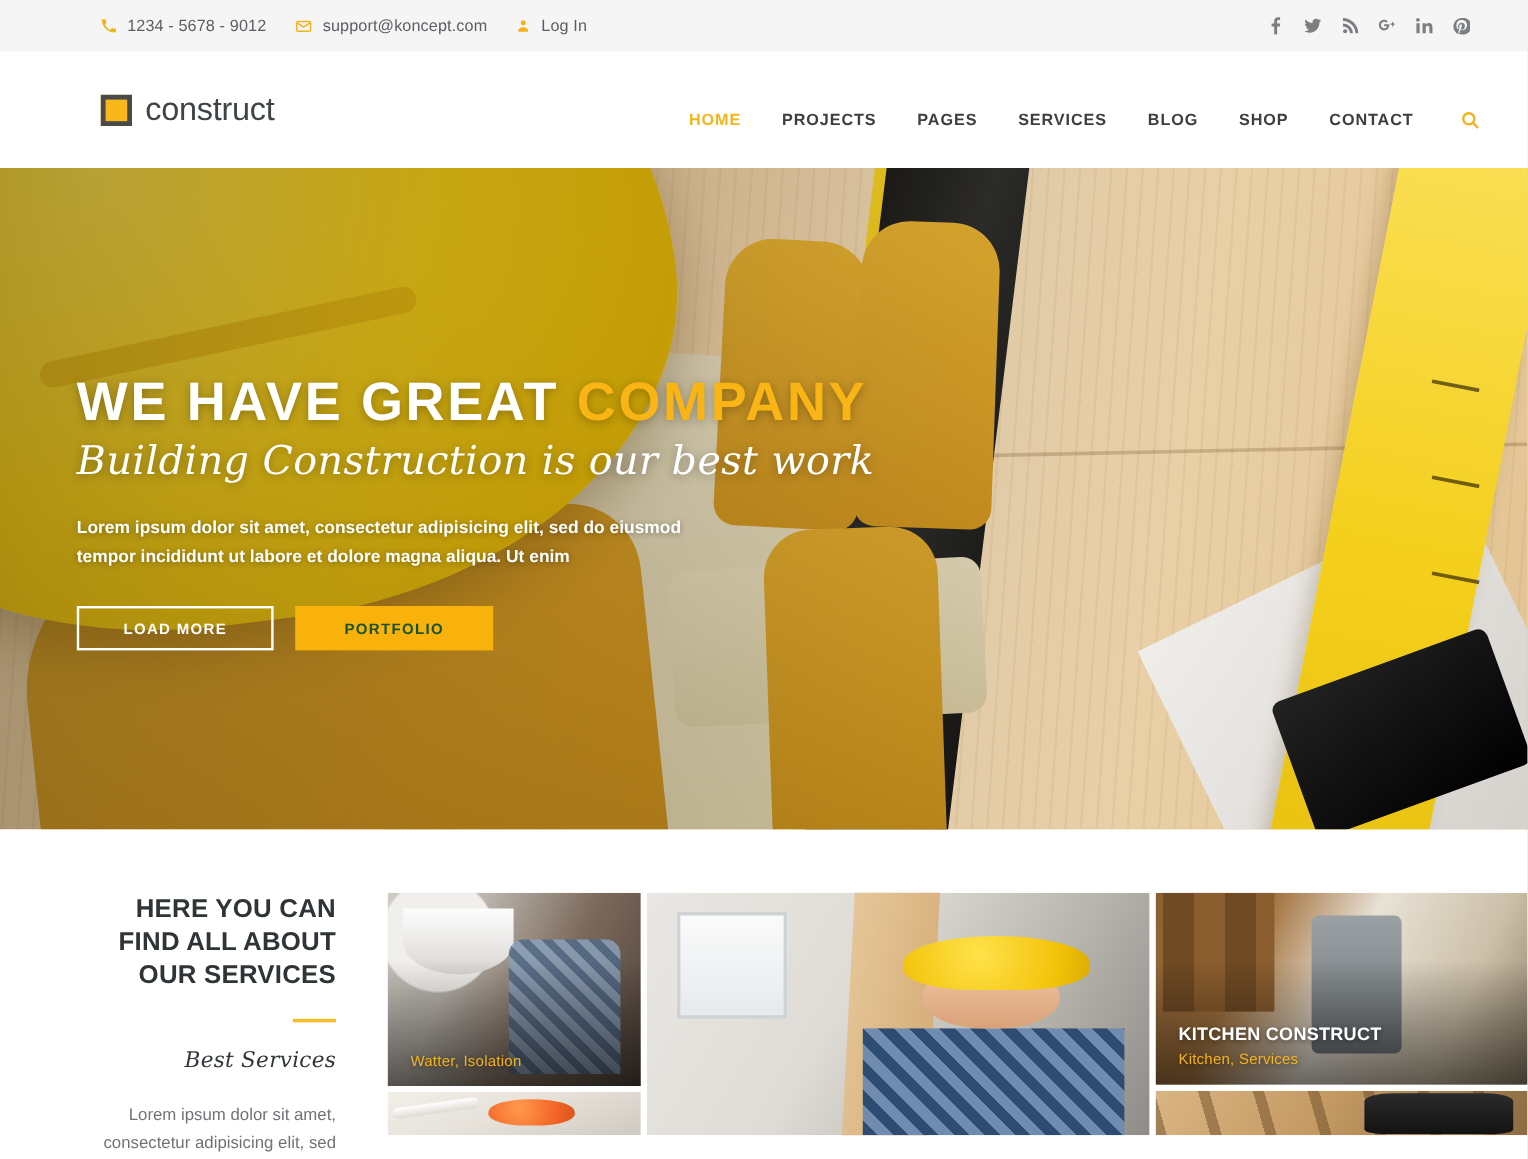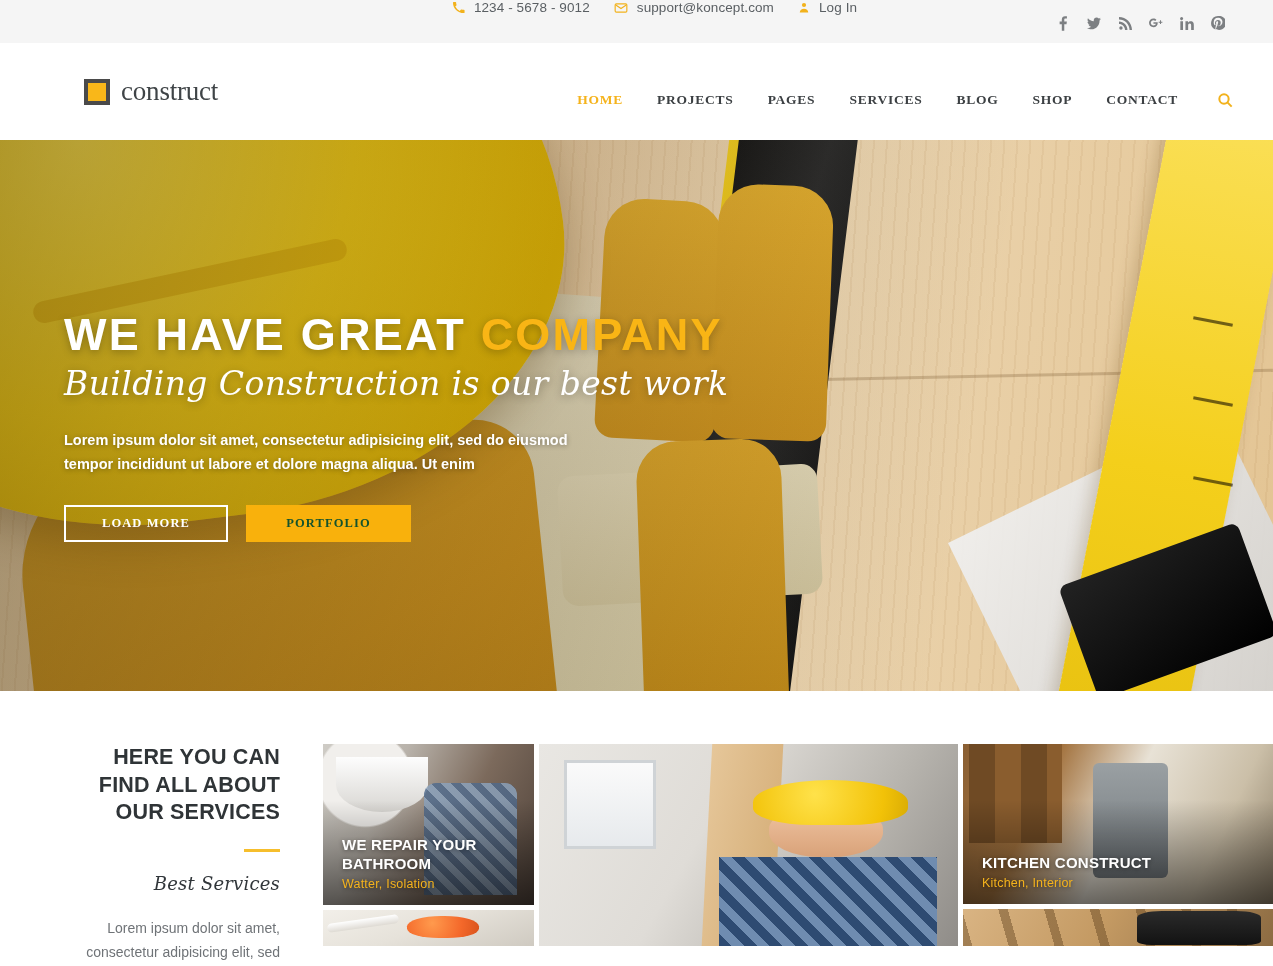--- a/index.html
+++ b/index.html
@@ -14,21 +14,20 @@
 
   
   .topbar {
     height: 43px;
     background: #f5f5f5;
     display: flex;
     align-items: center;
     padding: 0 48px 0 84px;
     font-size: 13.5px;
     color: #555a5e;
-    flex-direction: column;
   }
   .topbar-left { display: flex; align-items: center; gap: 24px; }
   .tb-item { display: flex; align-items: center; gap: 9px; cursor: pointer; }
   .tb-item span.txt { letter-spacing: .1px; color: #5a5f63; }
   .tb-icon { color: #f2b21c; display: inline-flex; align-items: center; }
   .tb-icon svg { display: block; }
   .topbar-right { margin-left: auto; display: flex; align-items: center; gap: 17px; }
   .soc {
     color: #7c7f82;
     font-size: 13px;
@@ -40,21 +39,20 @@
     width: 14px; height: 16px;
   }
 
   
   .header {
     height: 97px;
     background: #ffffff;
     display: flex;
     align-items: center;
     padding: 0 40px 0 84px;
-    font-family: Liberation Serif, serif;
   }
   .logo { display: flex; align-items: center; gap: 11px; cursor: pointer; }
   .logo-mark {
     width: 26px; height: 26px;
     border: 4px solid #4a4a4a;
     background: #f9b719;
     flex: none;
   }
   .logo-text {
     font-size: 27px;
@@ -225,21 +223,21 @@
     max-width: 520px;
     text-shadow: 0 1px 5px rgba(0,0,0,.35);
   }
   .hero-btns { margin-top: 28px; display: flex; gap: 18px; }
   .btn {
     font-size: 12.5px;
     font-weight: 700;
     letter-spacing: 1.1px;
     cursor: pointer;
     border: none;
-    font-family: Liberation Serif, serif;
+    font-family: Liberation Sans, sans-serif;
   }
   .btn-ghost {
     width: 164px; height: 37px;
     background: transparent;
     border: 2px solid #ffffff;
     color: #ffffff;
   }
   .btn-solid {
     width: 165px; height: 37px;
     background: #f9b10c;
@@ -556,21 +554,20 @@
     <p class="svc-copy">Lorem ipsum dolor sit amet, consectetur adipisicing elit, sed do eiusmod tempor</p>
   </div>
 
   <div class="gallery">
 
     <div class="gal-col left">
       <div class="tile" style="height:161px">
         <div class="ph ph-bathroom"></div>
         <div class="tile-shade"></div>
         <div class="tile-cap">
-          <div class="t">WE REPAIR YOUR BATHROOM</div>
           <div class="s">Watter, Isolation</div>
         </div>
       </div>
       <div class="tile" style="height:36px">
         <div class="ph ph-paint"></div>
       </div>
     </div>
 
     <div class="gal-col mid">
       <div class="tile" style="height:202px">
@@ -583,21 +580,21 @@
         </div>
       </div>
     </div>
 
     <div class="gal-col right">
       <div class="tile" style="height:160px">
         <div class="ph ph-kitchen"></div>
         <div class="tile-shade"></div>
         <div class="tile-cap">
           <div class="t">KITCHEN CONSTRUCT</div>
-          <div class="s">Kitchen, Interior</div>
+          <div class="s">Kitchen, Services</div>
         </div>
       </div>
       <div class="tile" style="height:37px">
         <div class="ph ph-frame"></div>
       </div>
     </div>
 
   </div>
 </section>
 

